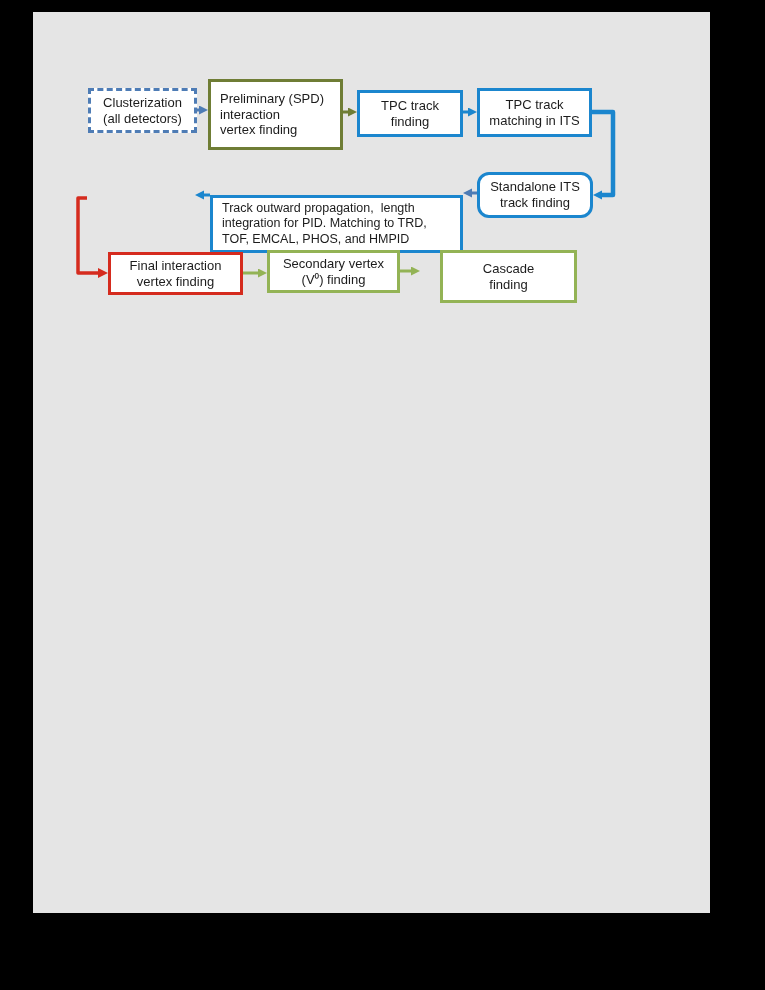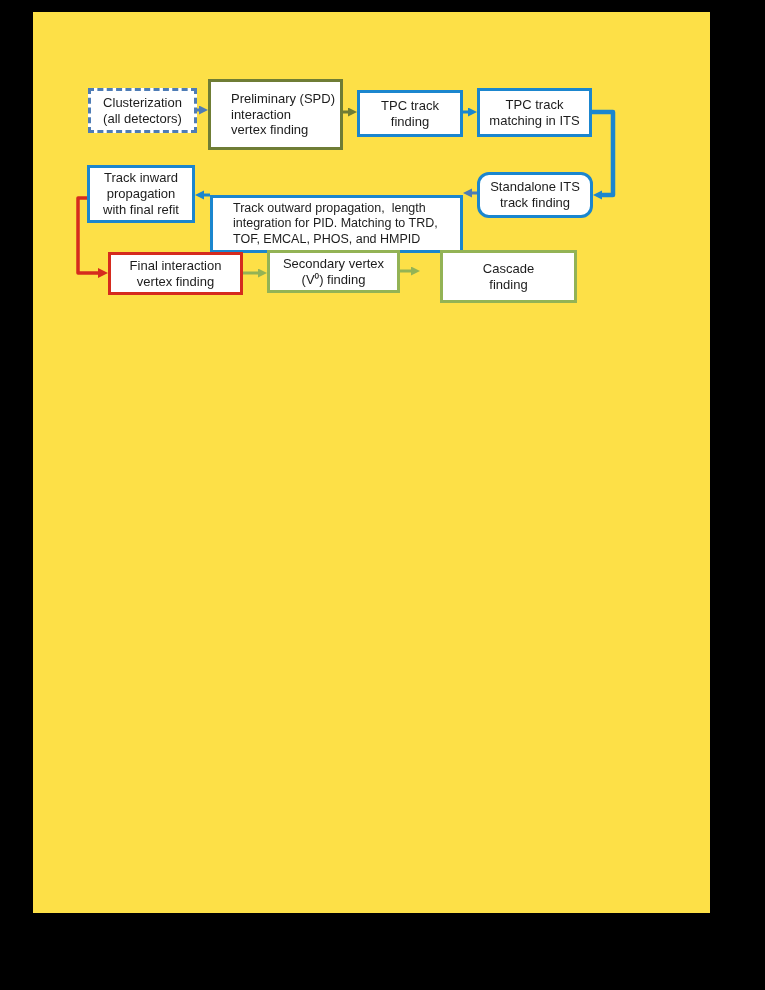--- a/index.html
+++ b/index.html
@@ -11,39 +11,39 @@
     font-family: "Liberation Sans", sans-serif;
     position: relative;
     overflow: hidden;
   }
   .page {
     position: absolute;
     left: 33px;
     top: 12px;
     width: 677px;
     height: 901px;
-    background: #fde047;
+    background: #e5e5e5;
   }
   .box {
     position: absolute;
     box-sizing: border-box;
     display: flex;
     align-items: center;
     justify-content: center;
     text-align: center;
     white-space: pre-wrap;
     font-size: 13px;
     line-height: 1.22;
     color: #1c1c1c;
     background: #ffffff;
   }
   .box.left {
     justify-content: flex-start;
     text-align: left;
-    padding-left: 20px;
+    padding-left: 9px;
     padding-right: 3px;
   }
   .b-dash  { border: 3px dashed #4e7cb5; }
   .b-olive { border: 3px solid  #6f7d35; }
   .b-blue  { border: 3px solid  #1b86ce; text-align: center; }
   .b-red   { border: 3px solid  #d52b1e; }
   .b-green { border: 3px solid  #93b355; }
 
   
   #bx-clusterization { left: 55px;  top: 76px;  width: 109px; height: 45px; }
@@ -112,23 +112,20 @@
   <div id="bx-tpcits" class="box b-blue">TPC track
 matching in ITS</div>
 
   <div id="bx-standalone" class="box b-blue">Standalone ITS
 track finding</div>
 
   <div id="bx-outward" class="box b-blue left">Track outward propagation,  length
 integration for PID. Matching to TRD,
 TOF, EMCAL, PHOS, and HMPID</div>
 
-  <div id="bx-inward" class="box b-blue">Track inward
-propagation
-with final refit</div>
 
   <div id="bx-finalvtx" class="box b-red">Final interaction
 vertex finding</div>
 
   <div id="bx-secondary" class="box b-green">Secondary vertex
 (V⁰) finding</div>
 
   <div id="bx-cascade" class="box b-green">Cascade
 finding</div>
 

